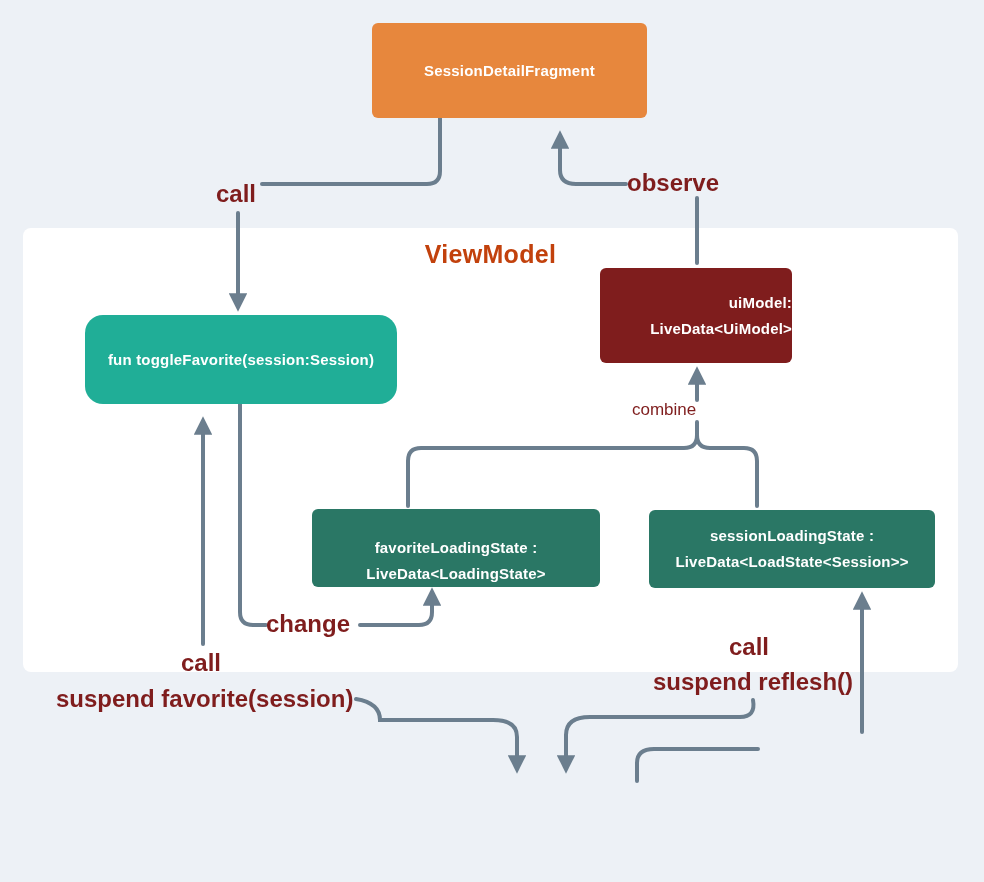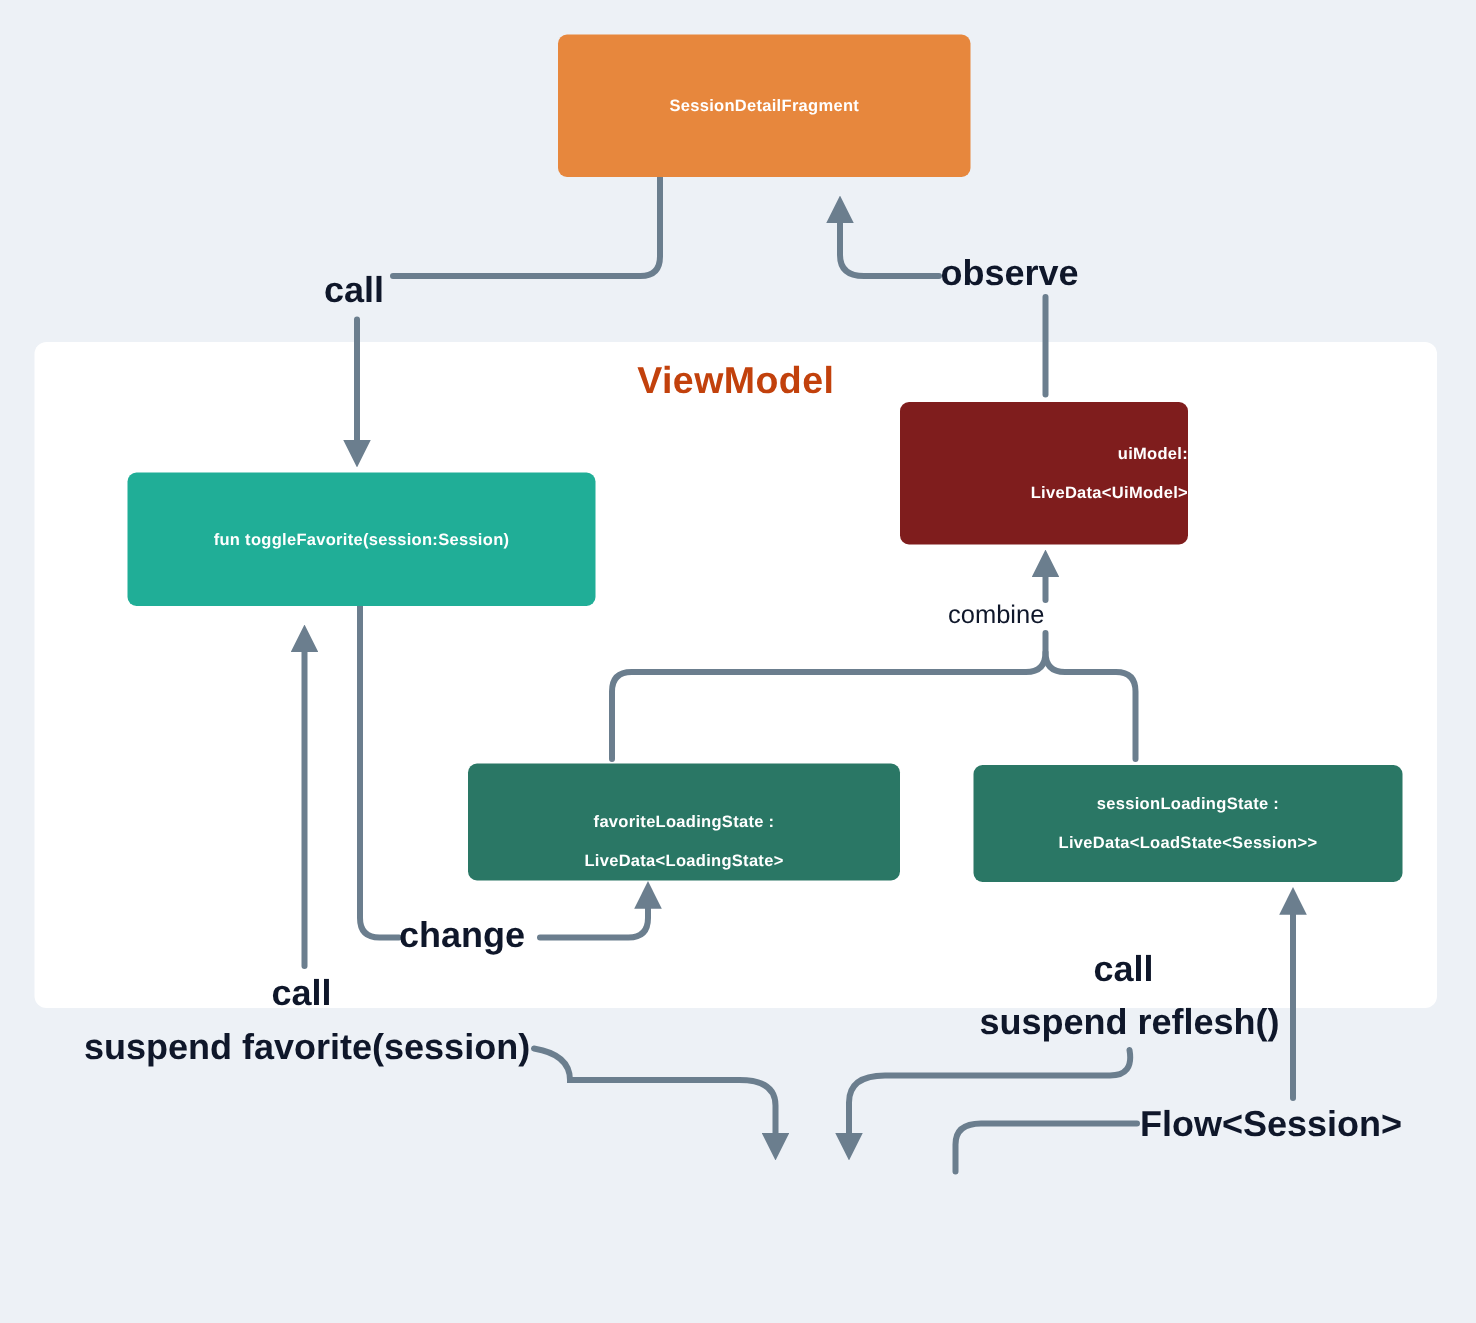--- a/index.html
+++ b/index.html
@@ -40,33 +40,33 @@
     display: flex;
     flex-direction: column;
     align-items: center;
     justify-content: center;
     border-radius: 6px;
     color: #FFFFFF;
     font-weight: bold;
     text-align: center;
     letter-spacing: 0.2px;
   }
-  .node .nline { line-height: 26px; font-size: 11px; }
+  .node .nline { line-height: 26px; font-size: 15px; }
   .node-fragment        { left: 372px; top:  23px; width: 275px; height: 95px; font-size: 16px; }
   .node-toggle          { left:  85px; top: 315px; width: 312px; height: 89px; font-size: 15px; }
   .node-uimodel         { left: 600px; top: 268px; width: 192px; height: 95px; }
   .node-favorite-state  { left: 312px; top: 509px; width: 288px; height: 78px; justify-content: flex-end; }
   .node-session-state   { left: 649px; top: 510px; width: 286px; height: 78px; }
   .node-repository      { left: 396px; top: 781px; width: 288px; height: 76px; font-size: 16px; }
   .edge-label {
     position: absolute;
     z-index: 4;
     font-size: 24px;
     font-weight: 600;
-    color: #0f172a;
+    color: #7f1d1d;
     white-space: nowrap;
     line-height: 1;
   }
   .lbl-call-fragment   { left: 216px; top: 182px; }
   .lbl-observe         { left: 627px; top: 171px; }
   .lbl-combine         { left: 632px; top: 401px; font-size: 17px; font-weight: 400; }
   .lbl-change          { left: 266px; top: 612px; }
   .lbl-call-favorite   { left: 181px; top: 651px; }
   .lbl-suspend-favorite{ left:  56px; top: 687px; }
   .lbl-call-session    { left: 729px; top: 635px; }
@@ -103,21 +103,21 @@
       <path d="M753 700 Q756 717 740 717 H590 Q566 717 566 735 V758" marker-end="url(#arrow)"></path>
       <path d="M758 749 H654 Q637 749 637 763 V781"></path>
       <path d="M862 732 V607" marker-end="url(#arrow)"></path>
     </g>
   </svg>
 
   <div class="node node-fragment" style="background-color: rgb(231, 135, 61);">
     <span class="nline">SessionDetailFragment</span>
   </div>
 
-  <div class="node node-toggle" style="background-color: rgb(32, 174, 151);">
+  <div class="node node-toggle" style="background-color: rgb(32, 174, 151); border-radius: 18px;">
     <span class="nline">fun toggleFavorite(session:Session)</span>
   </div>
 
   <div class="node node-uimodel" style="background-color: #7f1d1d; align-items: flex-end;">
     <span class="nline">uiModel:</span>
     <span class="nline">LiveData&lt;UiModel&gt;</span>
   </div>
 
   <div class="node node-favorite-state" style="background-color: rgb(42, 119, 101);">
     <span class="nline">favoriteLoadingState :</span>
@@ -131,15 +131,14 @@
 
 
   <div class="edge-label lbl-call-fragment">call</div>
   <div class="edge-label lbl-observe">observe</div>
   <div class="edge-label lbl-combine">combine</div>
   <div class="edge-label lbl-change">change</div>
   <div class="edge-label lbl-call-favorite">call</div>
   <div class="edge-label lbl-suspend-favorite">suspend favorite(session)</div>
   <div class="edge-label lbl-call-session">call</div>
   <div class="edge-label lbl-suspend-reflesh">suspend reflesh()</div>
-  <div class="edge-label lbl-flow-session">Flow&lt;Session&gt;</div>
 
 </div>
 
 </body></html>

